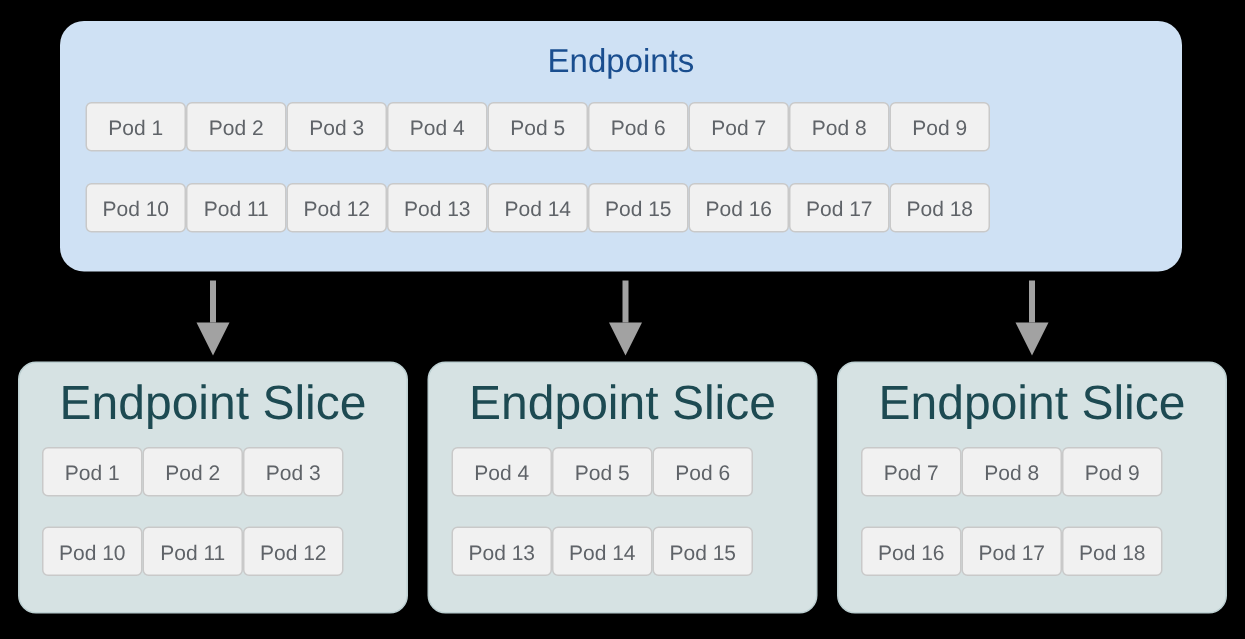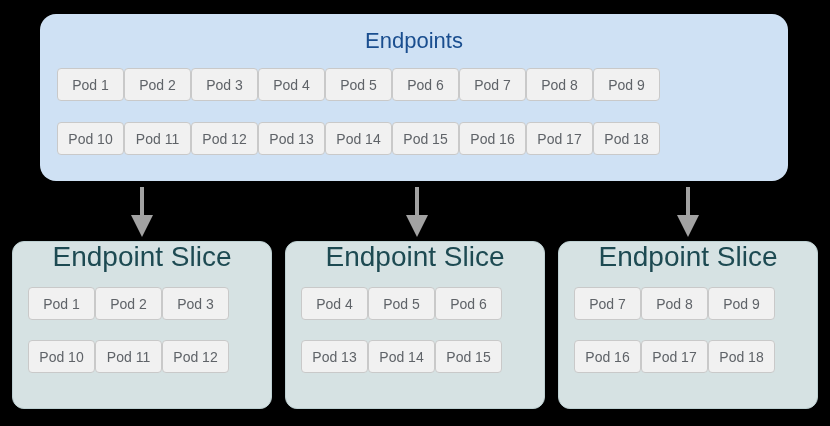--- a/index.html
+++ b/index.html
@@ -64,21 +64,22 @@
     background: #d6e2e3;
     border: 1px solid #bdd0d2;
     border-radius: 12px;
     box-sizing: border-box;
   }
   .slice-1 { left: 12px; }
   .slice-2 { left: 285px; }
   .slice-3 { left: 558px; }
   .slice-title {
     text-align: center;
-    font-size: 28px;
+    padding-top: 11px;
+    font-size: 32px;
     line-height: 30px;
     color: #1d4a52;
   }
   .slice .pod-row { padding: 0 15px; }
   .slice .pod-row.row1 { margin-top: 15px; }
   .slice .pod-row.row2 { margin-top: 20px; }
 </style>
 </head>
 <body>
 

